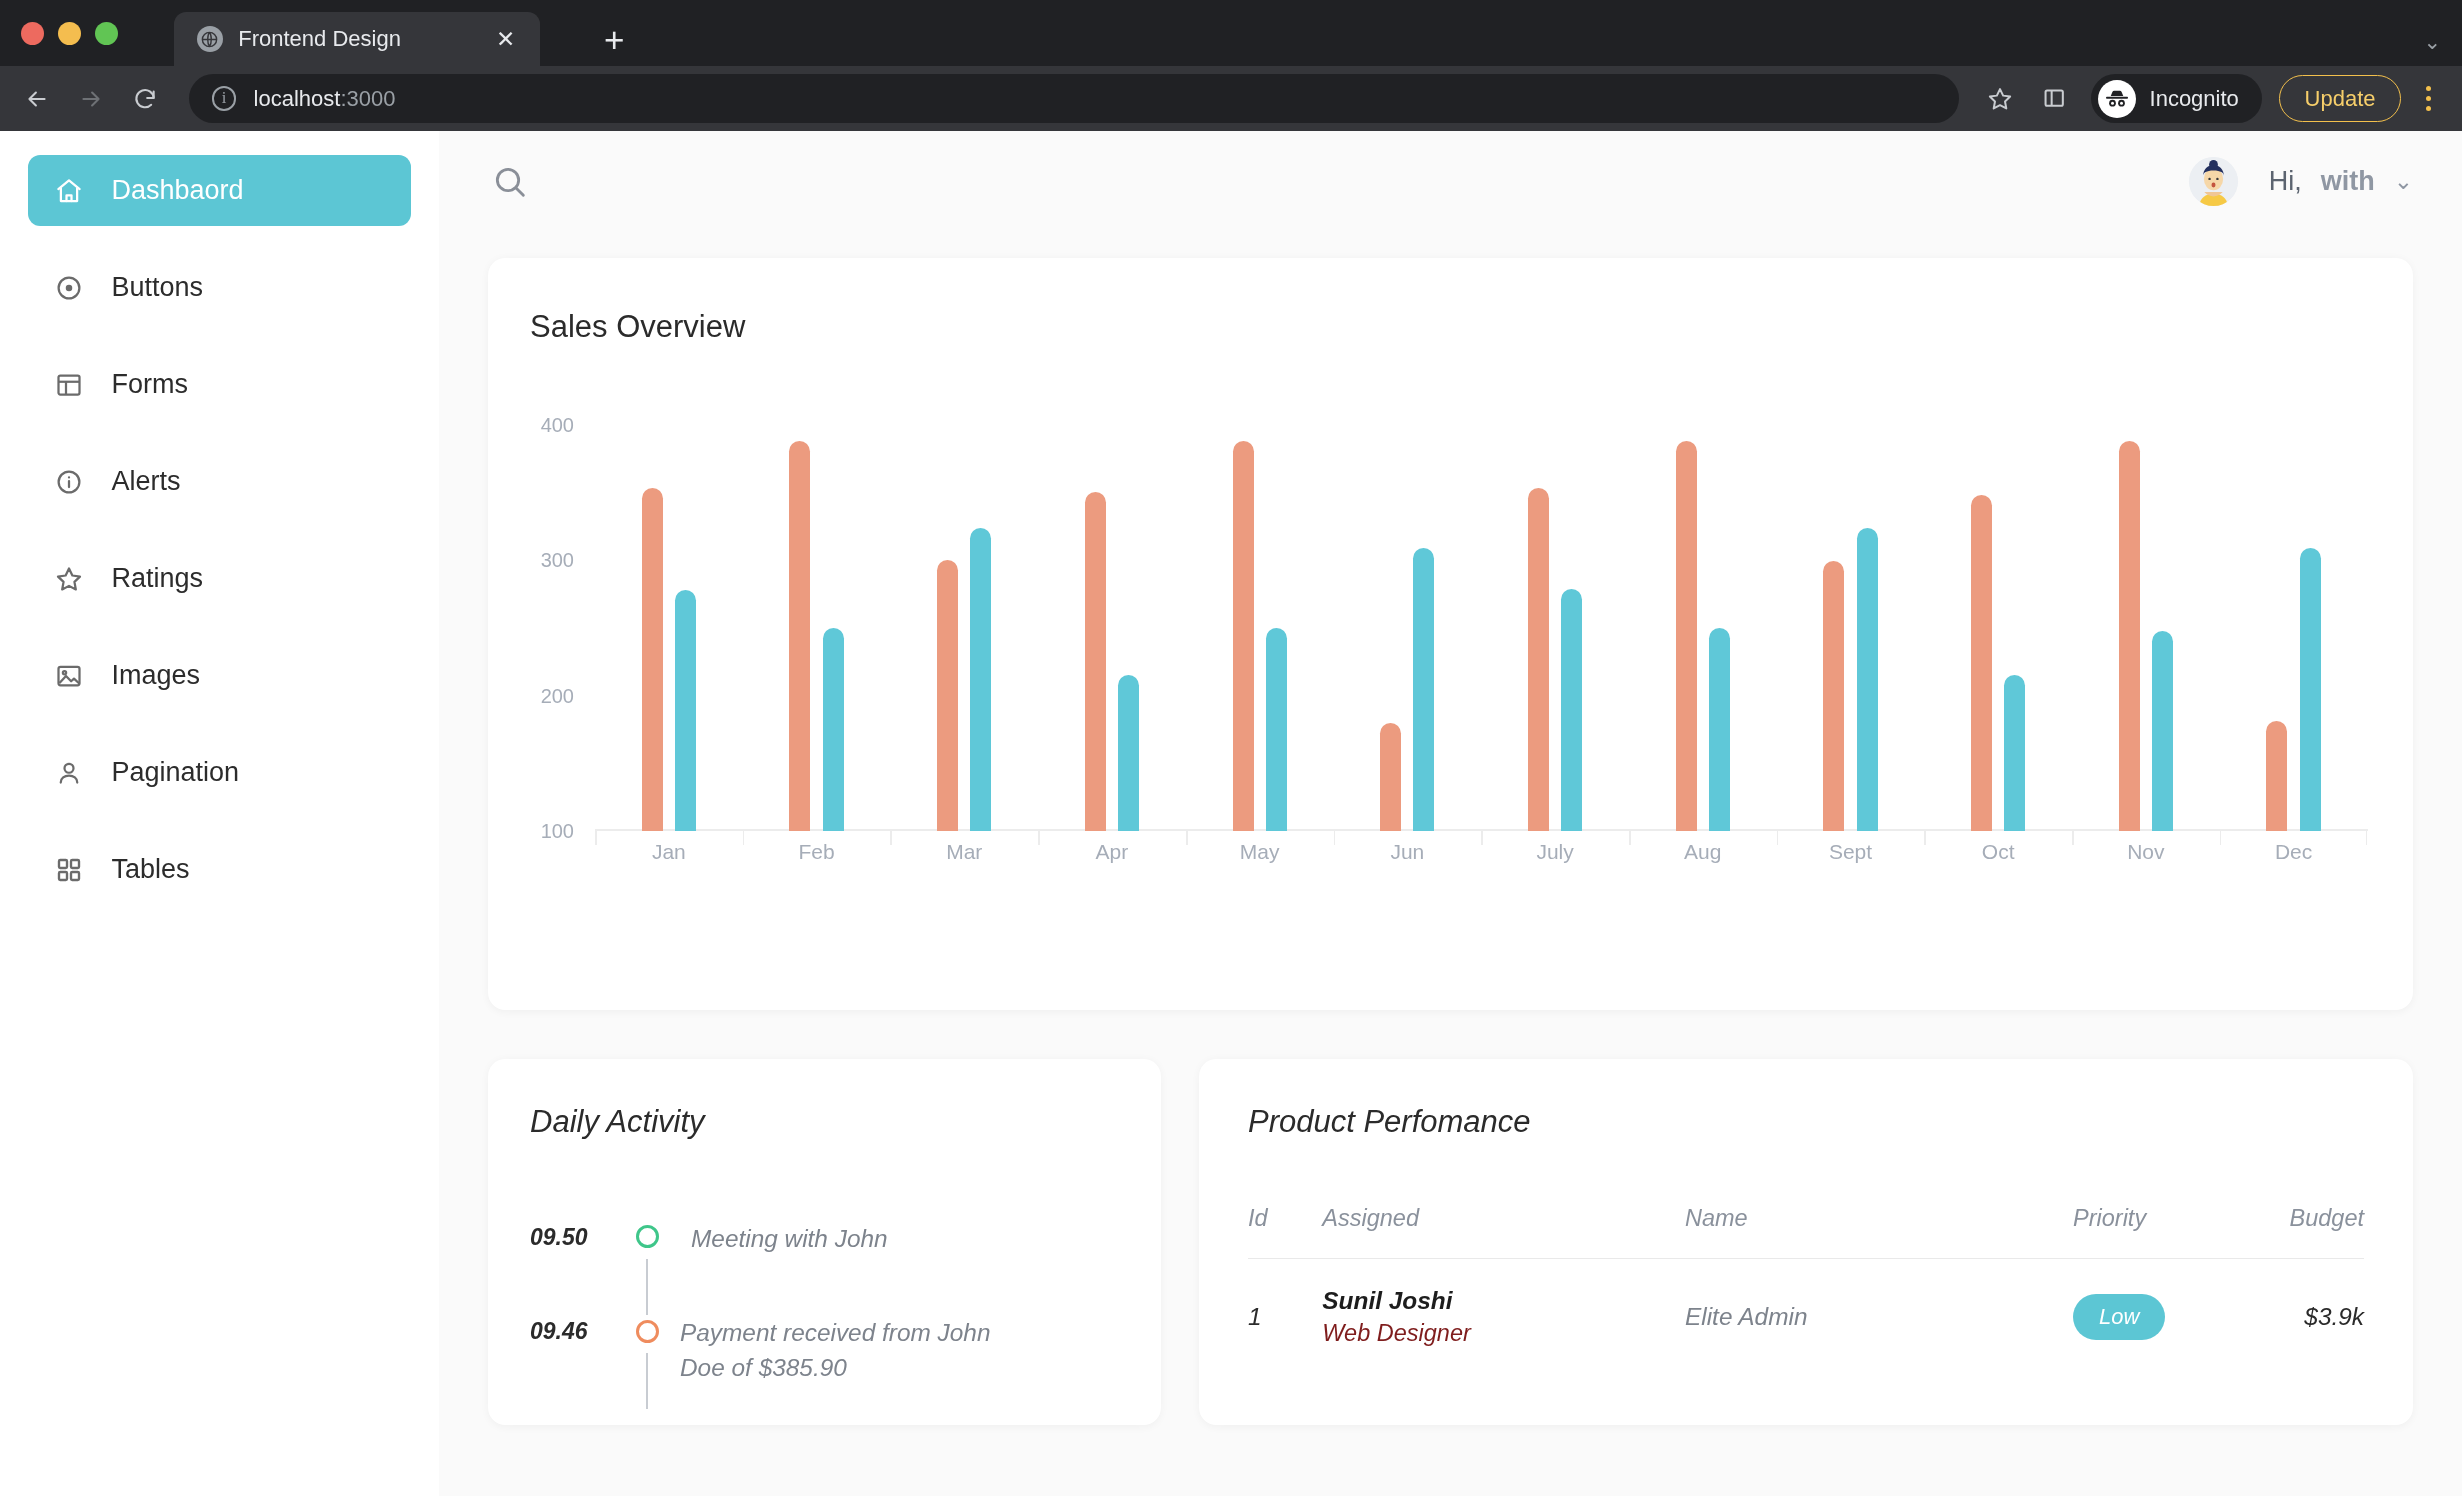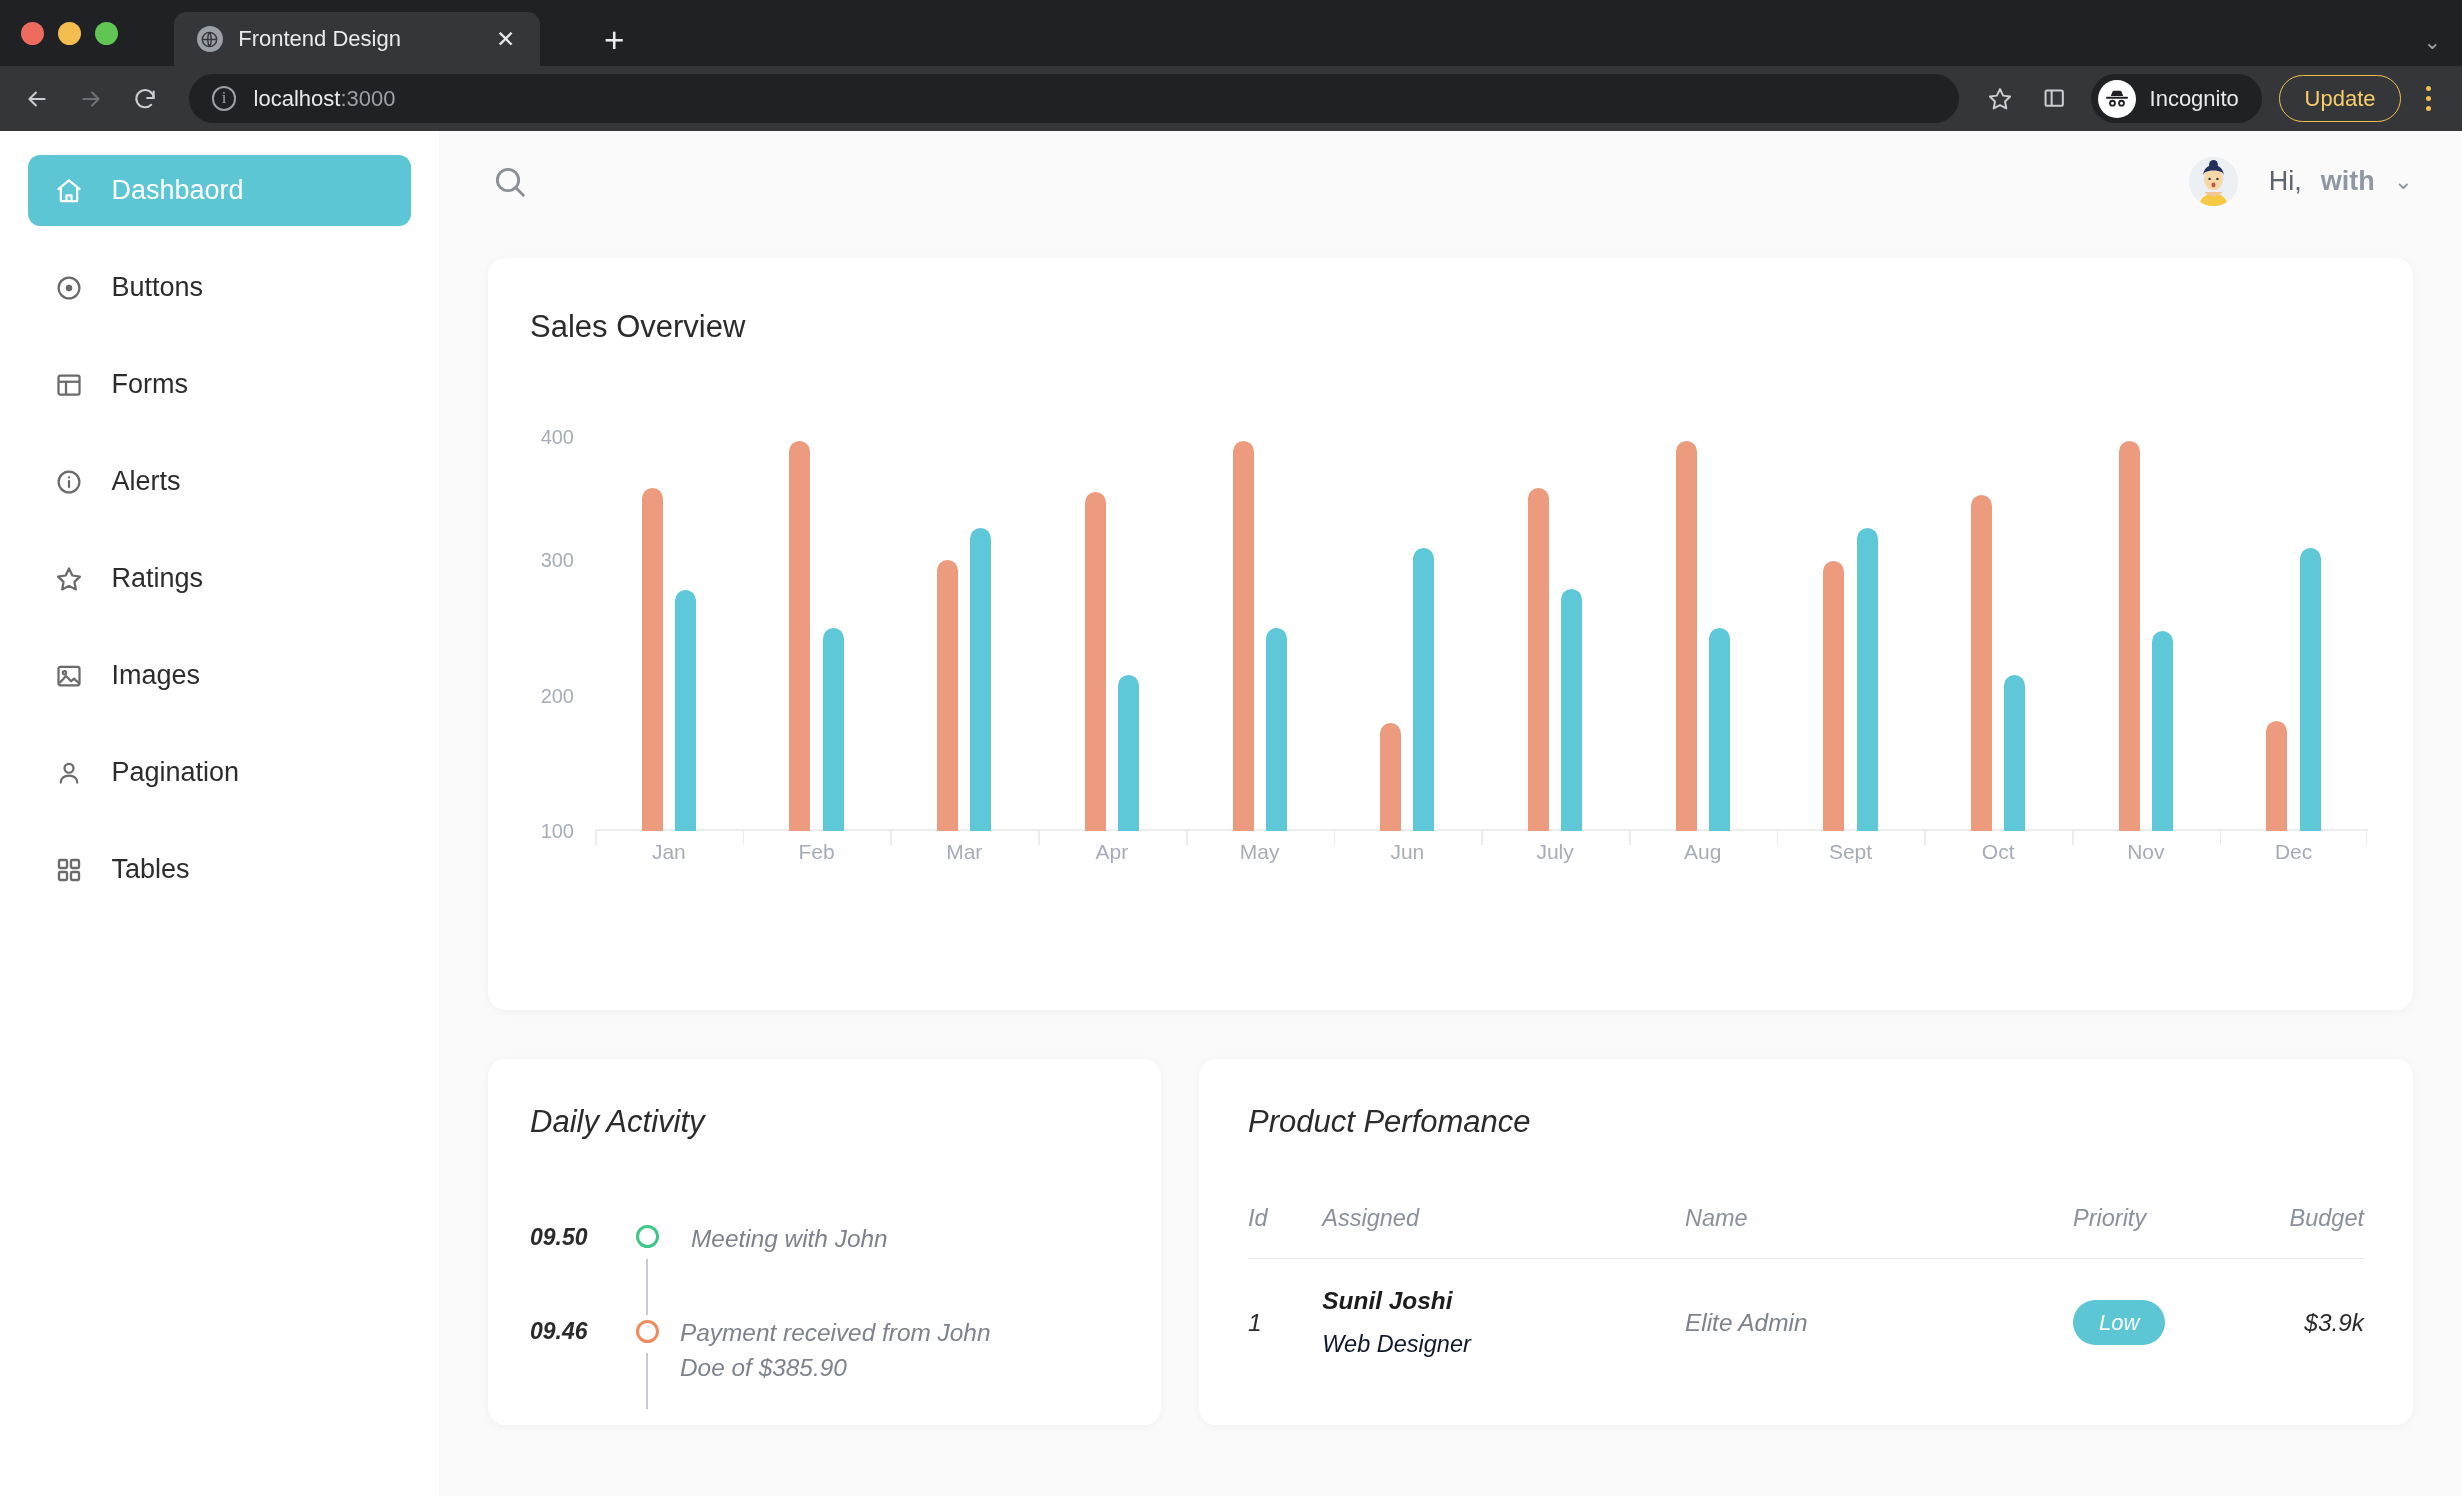--- a/index.html
+++ b/index.html
@@ -332,21 +332,21 @@
   td { padding: 28px 0 0 0; vertical-align: middle; }
   thead tr { border-bottom: 1.7px solid #e9e9e9; }
   .col-id { width: 75px; }
   .col-assigned { width: 366px; }
   .col-name { width: 392px; }
   .col-priority { width: 218px; }
   .col-budget { text-align: right; }
   th.col-budget { text-align: right; }
   .cell-id { font-size: 24.4px; color: #2b2b2b; }
   .cell-person-name { font-size: 24.4px; font-weight: bold; color: #1d1d1d; display: block; }
-  .cell-person-role { font-size: 23.5px; color: #0f172a; display: block; margin-top: 16px; }
+  .cell-person-role { font-size: 23.5px; color: #7f1d1d; display: block; margin-top: 5px; }
   .cell-name { font-size: 24.4px; color: #7d838c; }
   .badge {
     display: inline-block;
     background: #5cc6d4;
     color: #ffffff;
     font-size: 22px;
     border-radius: 24.4px;
     padding: 9.6px 26px;
   }
   .cell-budget { font-size: 24.4px; color: #2b2b2b; text-align: right; }
@@ -557,21 +557,21 @@
       </div>
     </div>
 
     <section class="card" id="sales-card">
       <div class="card-title">Sales Overview</div>
       <div class="chart" id="chart">
         <div id="yaxis">
             <div class="yaxis-label" style="top: 406px;">100</div>
             <div class="yaxis-label" style="top: 271px;">200</div>
             <div class="yaxis-label" style="top: 135px;">300</div>
-            <div class="yaxis-label" style="top: 12px;">400</div>
+            <div class="yaxis-label" style="top: 0px;">400</div>
           </div>
         <div class="plot">
           <div class="baseline" style="bottom:0"></div>
           <div class="groups" id="bar-groups">
               <div class="group">
                 <span class="tick"></span>
                 <div class="bar s0" style="height: 343px; background: rgb(236, 155, 127);"></div>
                 <div class="bar s1" style="height: 241px; background: rgb(95, 200, 216);"></div>
               </div>
               <div class="group">

